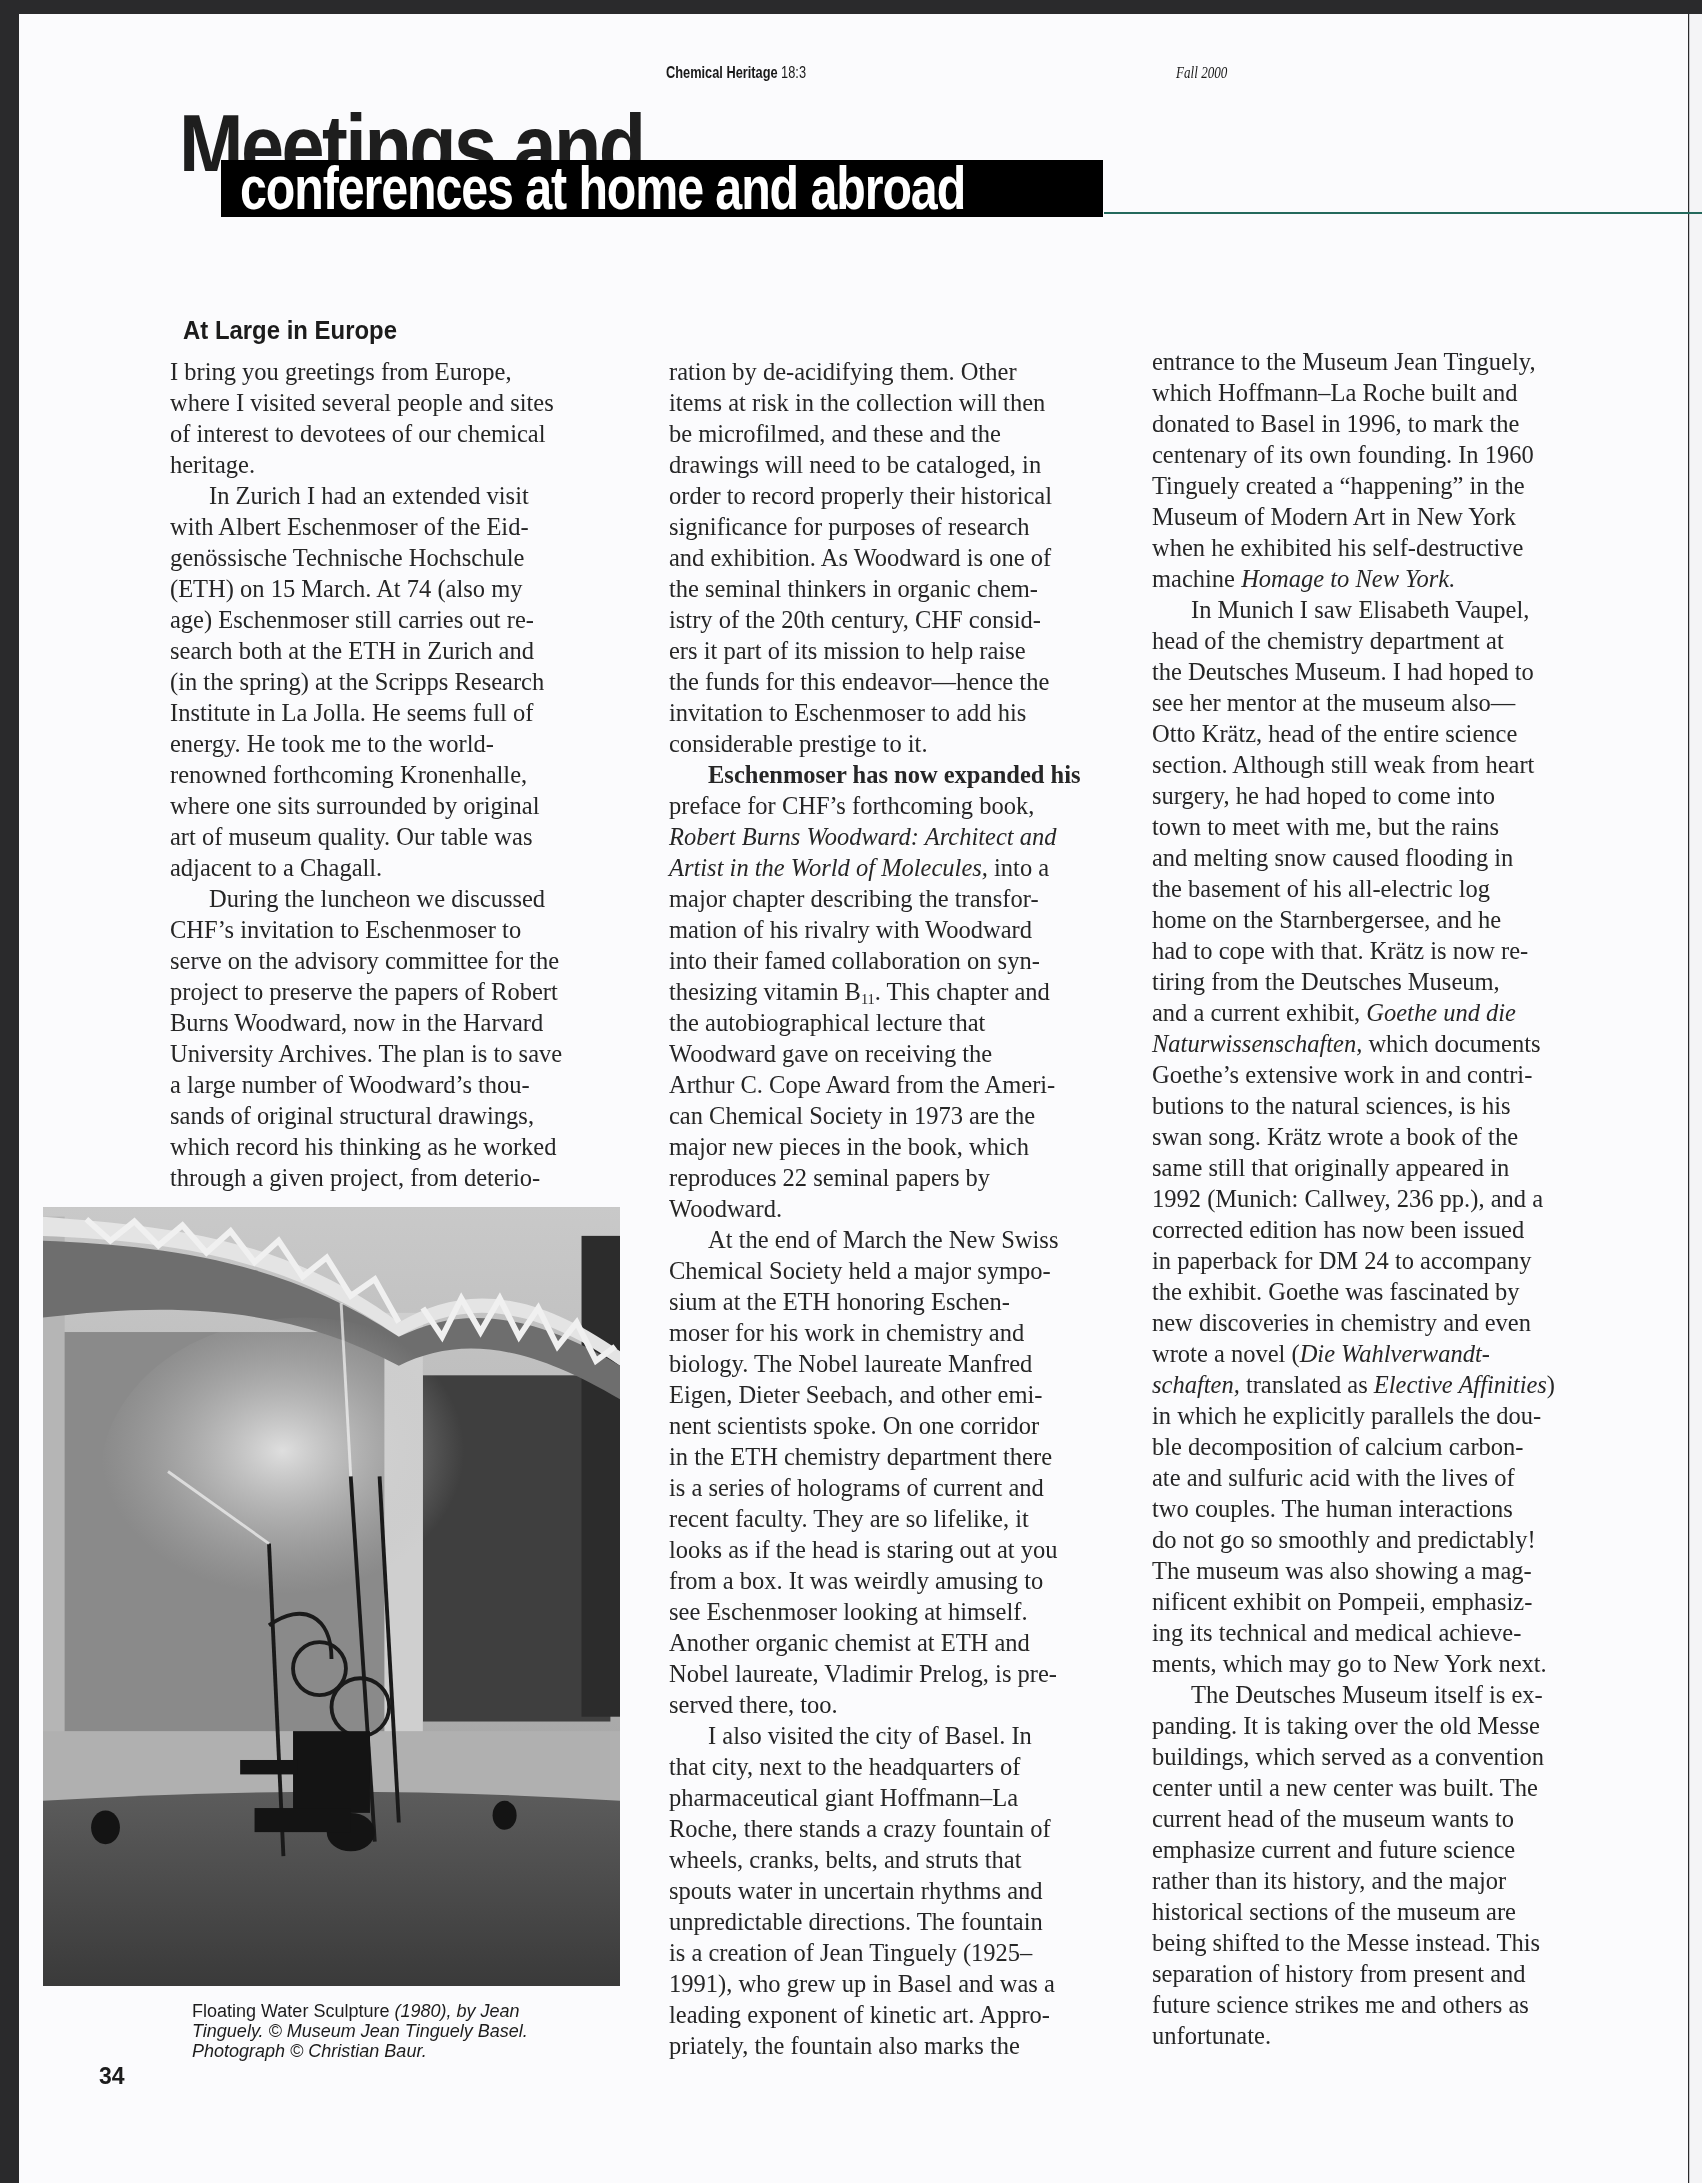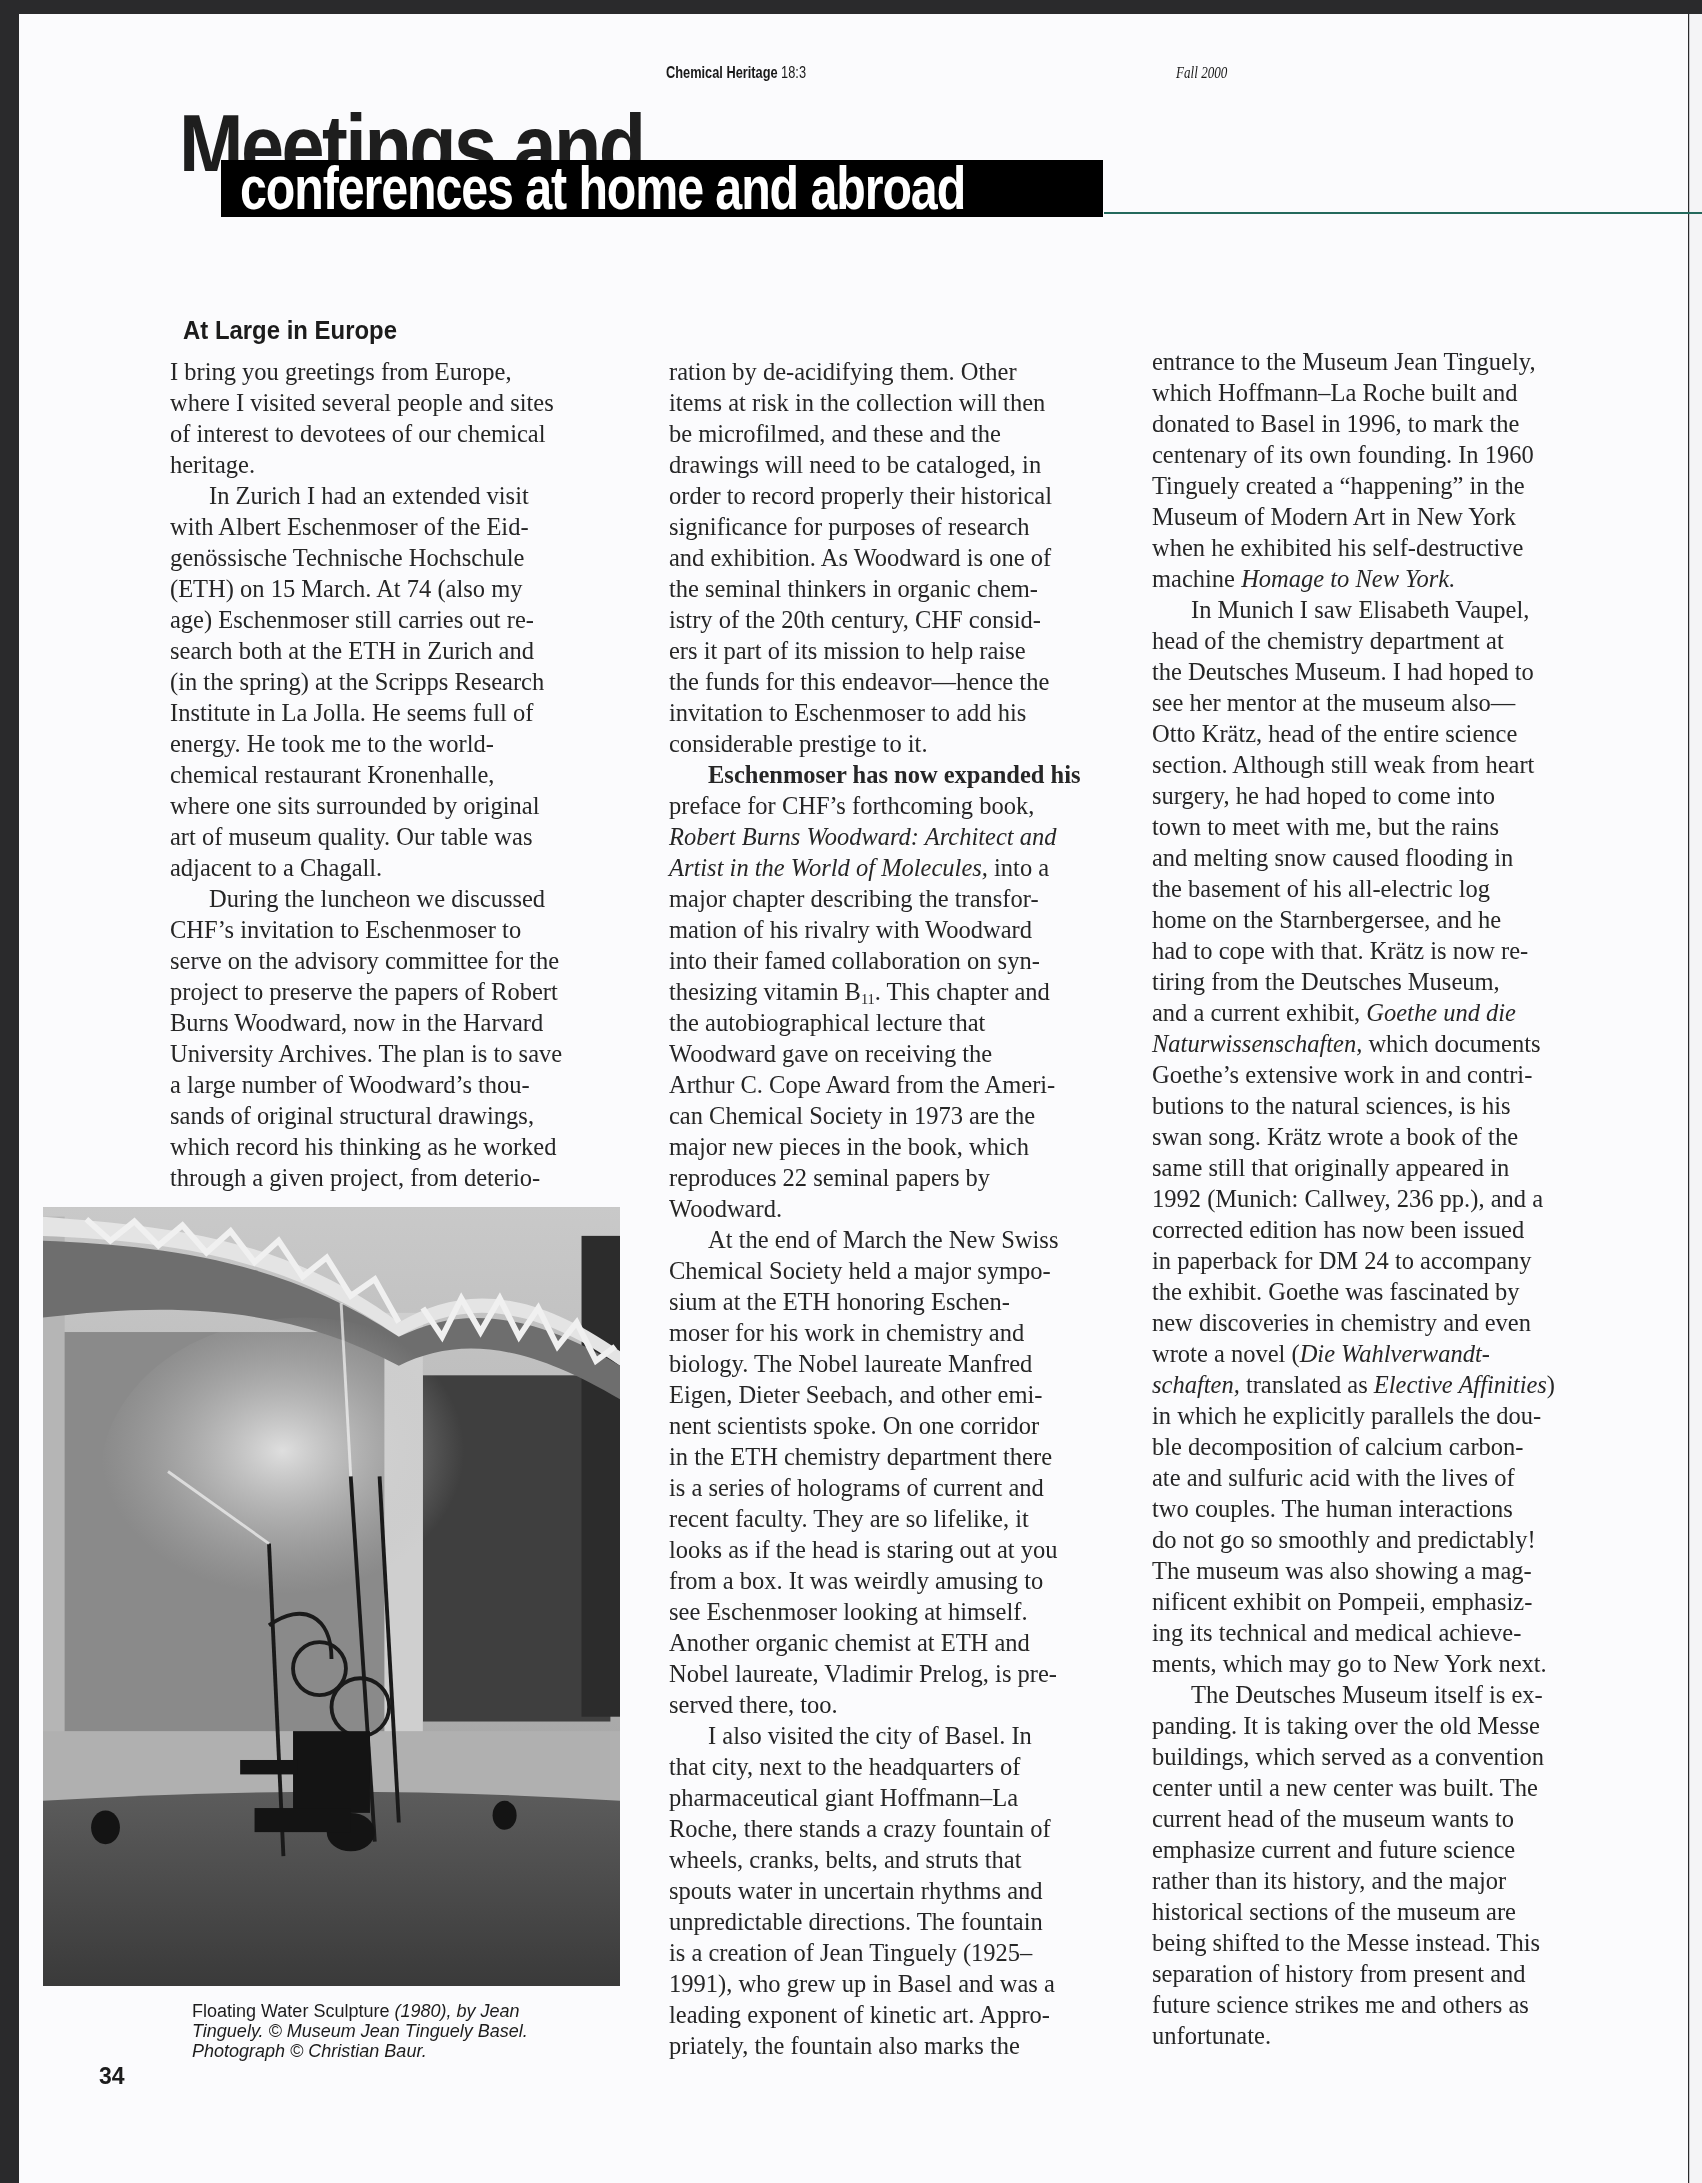--- a/index.html
+++ b/index.html
@@ -107,21 +107,21 @@
     <p class="indent" style="text-indent: 0px;">
       <span class="line" style="padding-left: 39px;">In Zurich I had an extended visit</span>
       <span class="line">with Albert Eschenmoser of the Eid-</span>
       <span class="line">genössische Technische Hochschule</span>
       <span class="line">(ETH) on 15 March. At 74 (also my</span>
       <span class="line">age) Eschenmoser still carries out re-</span>
       <span class="line">search both at the ETH in Zurich and</span>
       <span class="line">(in the spring) at the Scripps Research</span>
       <span class="line">Institute in La Jolla. He seems full of</span>
       <span class="line">energy. He took me to the world-</span>
-      <span class="line">chemical restaurant Kronenhalle,</span>
+      <span class="line">renowned forthcoming Kronenhalle,</span>
       <span class="line">where one sits surrounded by original</span>
       <span class="line">art of museum quality. Our table was</span>
       <span class="line">adjacent to a Chagall.</span>
     </p>
     <p class="indent" style="text-indent: 0px;">
       <span class="line" style="padding-left: 39px;">During the luncheon we discussed</span>
       <span class="line">CHF’s invitation to Eschenmoser to</span>
       <span class="line">serve on the advisory committee for the</span>
       <span class="line">project to preserve the papers of Robert</span>
       <span class="line">Burns Woodward, now in the Harvard</span>

